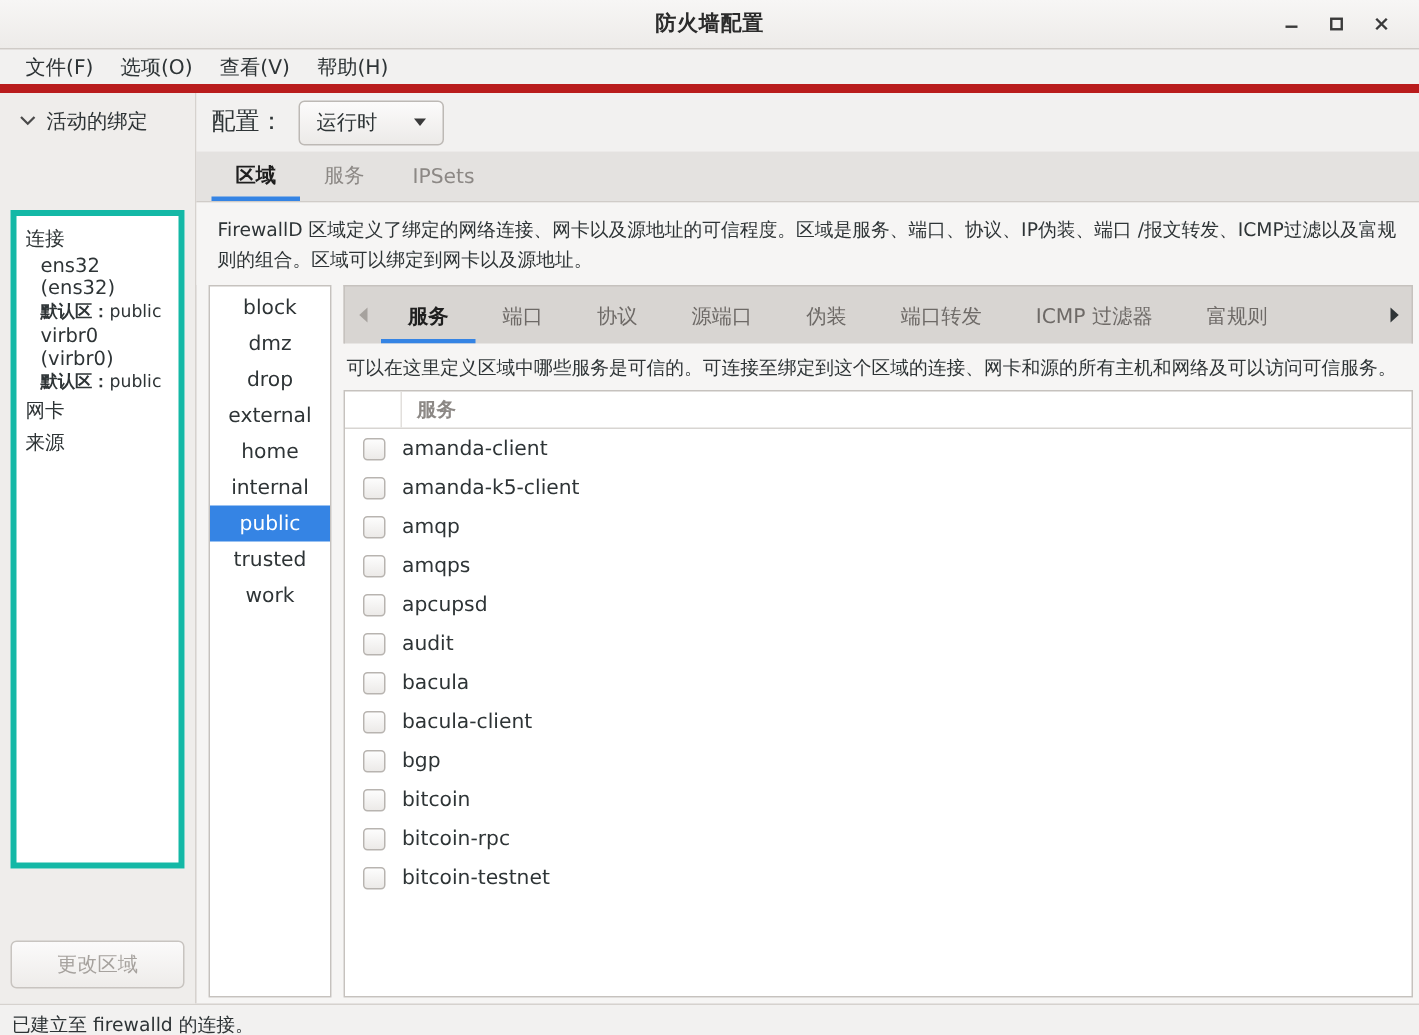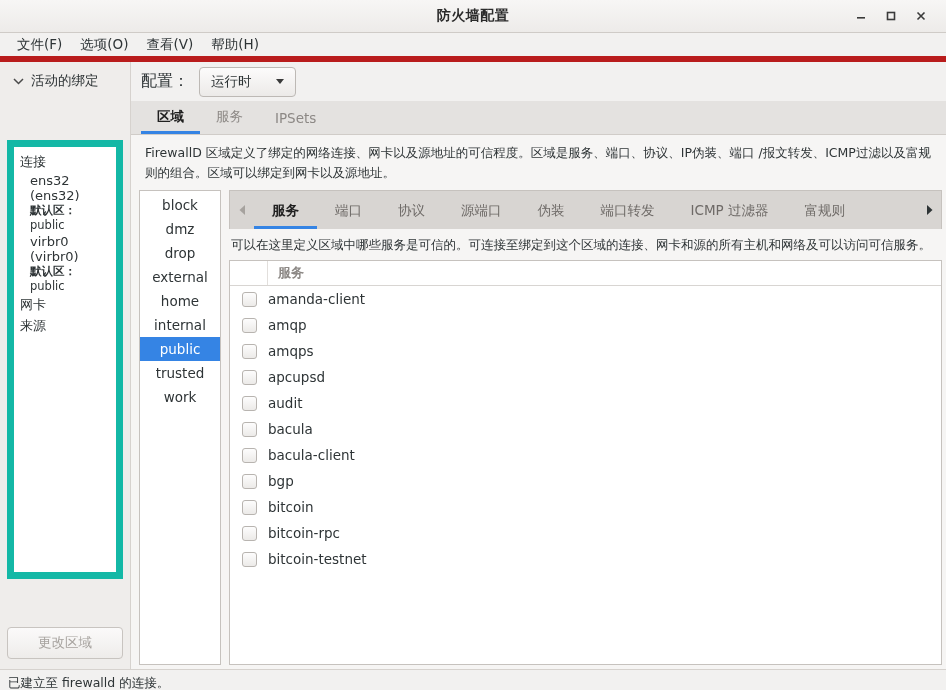--- a/index.html
+++ b/index.html
@@ -62,21 +62,21 @@
     gap: 40px;
   }
   #binding-header {
     display: flex; align-items: center; gap: 7px;
     height: 38px; font-size: 13.5px; color: #2e3436;
     padding-left: 6px;
   }
   #binding-header .chev { font-size: 10px; color: #555; }
   #binding-panel {
     background: #ffffff;
-    border: 7px solid #14b8a6;
+    border: 4px solid #14b8a6;
     flex: 1 1 auto;
     margin-bottom: 8px;
     overflow: hidden;
     padding: 4px 0 0 0;
   }
   .bind-group {
     font-size: 13px; color: #2e3436;
     padding: 2px 6px 1px 6px;
   }
   .bind-entry { padding: 1px 6px 1px 16px; }
@@ -334,20 +334,26 @@
             <div class="svc-row">
               <div class="cb-col">
                   <div class="cbox"></div>
                 </div>
               <div class="lbl">amanda-client</div>
             </div>
             <div class="svc-row">
               <div class="cb-col">
                   <div class="cbox"></div>
                 </div>
+              <div class="lbl">amanda-k5-client</div>
+            </div>
+            <div class="svc-row">
+              <div class="cb-col">
+                  <div class="cbox"></div>
+                </div>
               <div class="lbl">amqp</div>
             </div>
             <div class="svc-row">
               <div class="cb-col">
                   <div class="cbox"></div>
                 </div>
               <div class="lbl">amqps</div>
             </div>
             <div class="svc-row">
               <div class="cb-col">

